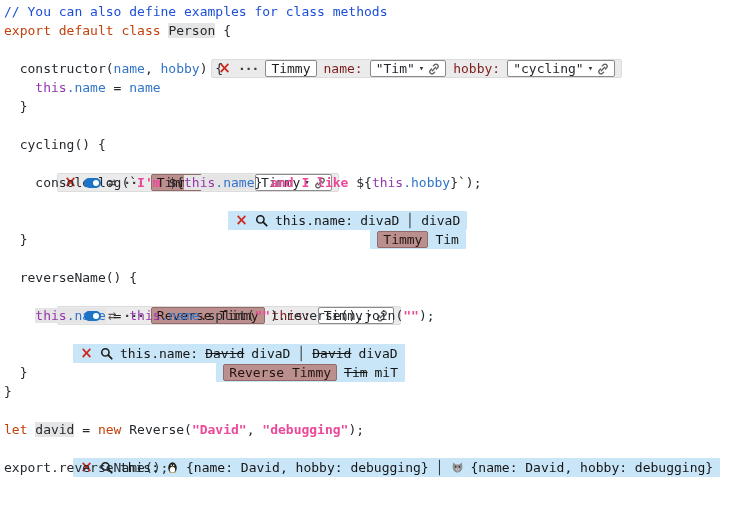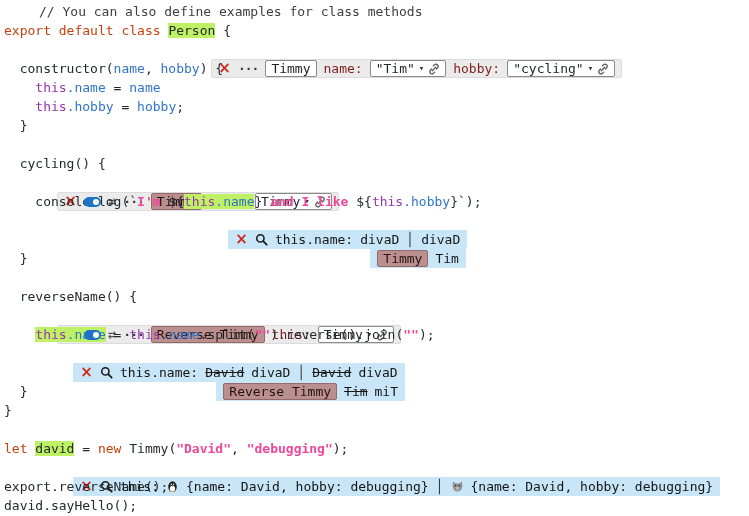--- a/index.html
+++ b/index.html
@@ -4,26 +4,26 @@
 <style>
   * { box-sizing: border-box; margin: 0; padding: 0; }
   html, body { width: 749px; height: 516px; background: #ffffff; overflow: hidden; }
   body { font-family: "DejaVu Sans Mono", monospace; font-size: 13px; color: #24292e; }
 
   .editor { padding: 2px 0 0 4px; }
   .line { height: 19px; line-height: 19px; white-space: pre; }
 
   
   .tok.pl  { color: #24292e; }
-  .tok.cm  { color: #404040; margin-left: 35px; }
+  .tok.cm  { color: #1d4ed8; }
   .tok.kw  { color: #c2410c; }
   .tok.th  { color: #9537ad; }
   .tok.id  { color: #3174c9; }
   .tok.str { color: #ec4899; font-weight: bold; }
-  .tok.hl  { background: #bef264; }
+  .tok.hl  { background: #e5e5e5; }
 
   
   .iw {
     display: inline-flex; align-items: center; gap: 7px;
     height: 19px; padding: 0 6px; background: #ebebeb;
     border: 1px solid #dcdcdc; border-radius: 2px; vertical-align: top;
   }
   .x { color: #cc2a1d; font-weight: bold; font-family: "DejaVu Sans", sans-serif;
        font-size: 15px; line-height: 1; cursor: pointer; }
   .dots { color: #3c3c3c; font-weight: bold; letter-spacing: -1px; }
@@ -108,21 +108,20 @@
         <span class="caret">▾</span>
         <svg class="icon-svg" width="12" height="12">
             <use href="#i-link"></use>
           </svg>
       </span>
     </span>
   </div>
 
   <div class="line"><span class="tok pl">  constructor(</span><span class="tok id">name</span><span class="tok pl">, </span><span class="tok id">hobby</span><span class="tok pl">) {</span></div>
   <div class="line"><span class="tok pl">    </span><span class="tok th">this</span><span class="tok id">.name</span><span class="tok pl"> = </span><span class="tok id">name</span></div>
-  <div class="line"><span class="tok pl">    </span><span class="tok th">this</span><span class="tok id">.hobby</span><span class="tok pl"> = </span><span class="tok id">hobby</span><span class="tok pl">;</span></div>
   <div class="line"><span class="tok pl">  }</span></div>
   <div class="line"></div>
   <div class="line"><span class="tok pl">  cycling() {</span></div>
 
   <div class="line">
     <span class="iw" style="margin-left:22px">
       <span class="x">×</span>
       <span class="toggle"><span class="knob"></span></span>
       <span class="swap">⇄</span>
       <span class="dots">···</span>
@@ -201,21 +200,21 @@
     <span class="probe" style="margin-left:181px">
       <span class="tag">Reverse Timmy</span>
       <span class="old">Tim</span>
       <span>miT</span>
     </span>
   </div>
 
   <div class="line"><span class="tok pl">  }</span></div>
   <div class="line"><span class="tok pl">}</span></div>
   <div class="line"></div>
-  <div class="line"><span class="tok kw">let </span><span class="tok pl hl">david</span><span class="tok pl"> = </span><span class="tok kw">new</span><span class="tok pl"> Timmy(</span><span class="tok str">"David"</span><span class="tok pl">, </span><span class="tok str">"debugging"</span><span class="tok pl">);</span></div>
+  <div class="line"><span class="tok kw">let </span><span class="tok pl hl">david</span><span class="tok pl"> = </span><span class="tok kw">new</span><span class="tok pl"> Reverse(</span><span class="tok str">"David"</span><span class="tok pl">, </span><span class="tok str">"debugging"</span><span class="tok pl">);</span></div>
 
   <div class="line">
     <span class="probe" style="margin-left:38px">
       <span class="x">×</span>
       <svg class="icon-svg" width="13" height="13">
           <use href="#i-mag"></use>
         </svg>
       <span>this:</span>
       <svg class="icon-svg" width="13" height="13">
           <use href="#i-tux"></use>
@@ -223,15 +222,14 @@
       <span>{name: David, hobby: debugging}</span>
       <span class="sep">│</span>
       <svg class="icon-svg" width="13" height="13">
           <use href="#i-wolf"></use>
         </svg>
       <span>{name: David, hobby: debugging}</span>
     </span>
   </div>
 
   <div class="line"><span class="tok pl">export.reverseName();</span></div>
-  <div class="line"><span class="tok pl">david.sayHello();</span></div>
 
 </div>
 
 </body></html>

